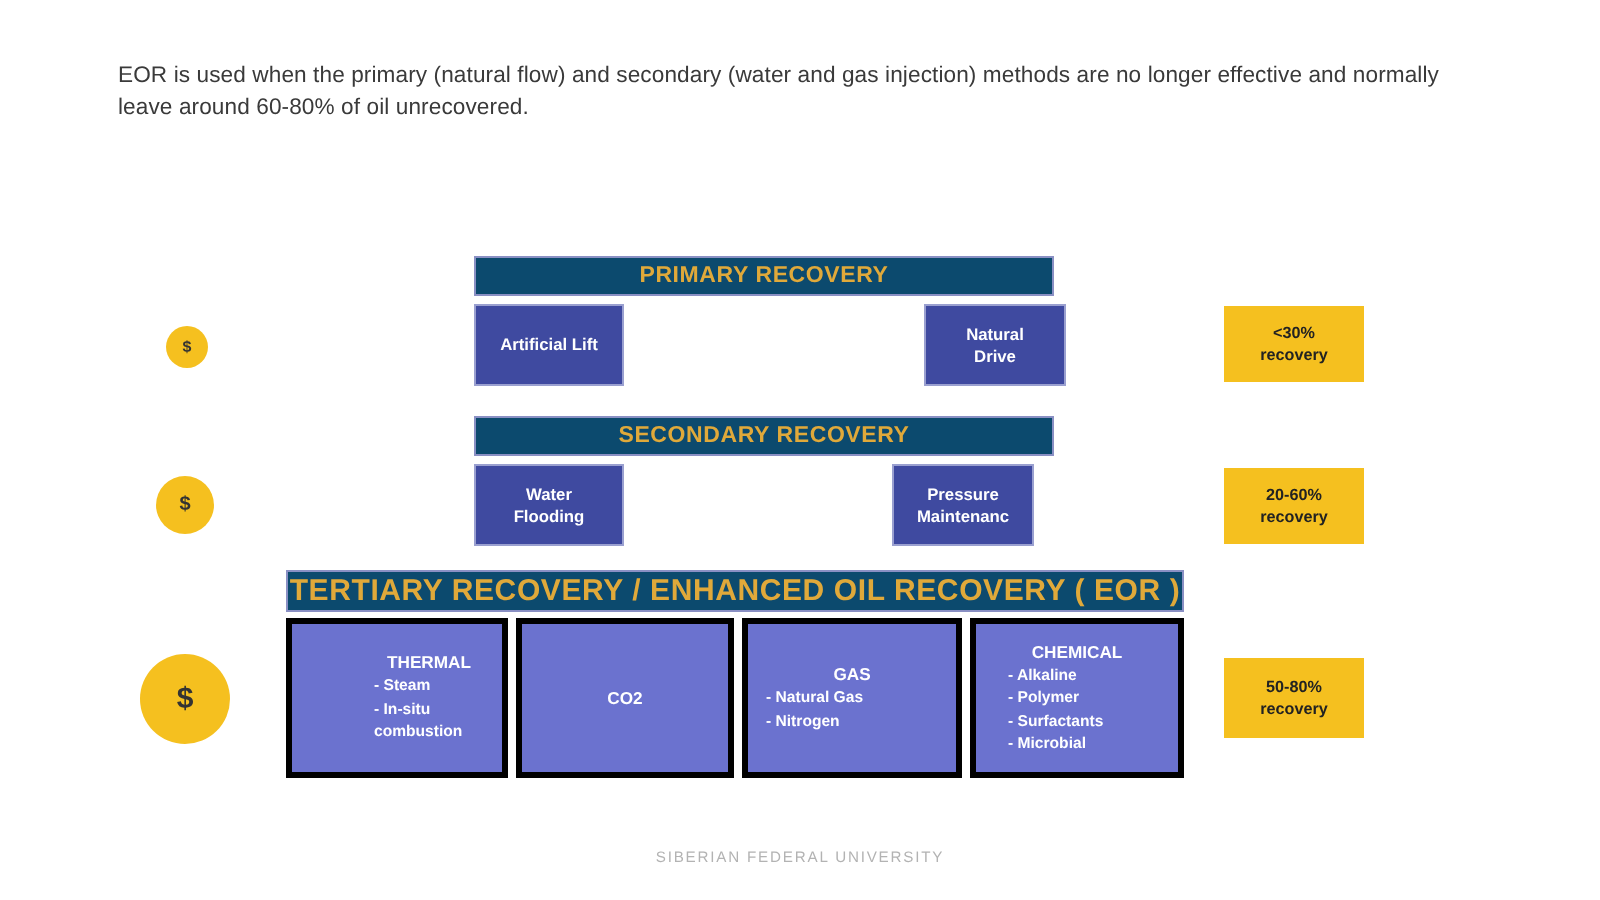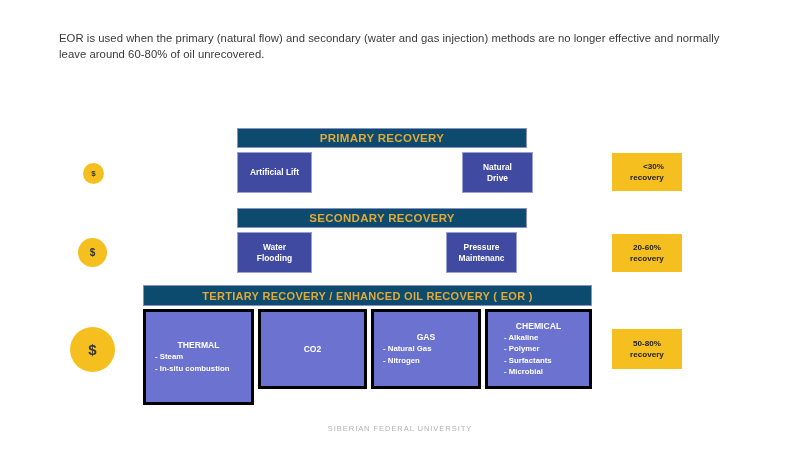--- a/index.html
+++ b/index.html
@@ -16,21 +16,21 @@
     letter-spacing:.05px;
   }
 
   
   .bar{
     position:absolute;background:#0c4a6e;border:1px solid #8a90c4;
     display:flex;align-items:center;justify-content:center;
     color:#e0a93a;font-weight:bold;font-size:11.5px;letter-spacing:.3px;
     box-sizing:border-box;
   }
-  .bar.tert{font-size:11px;}
+  .bar.tert{font-size:15px;}
   .mbox{
     position:absolute;background:#3f4aa0;border:1px solid #9aa0d0;
     display:flex;align-items:center;justify-content:center;
     color:#ffffff;font-weight:bold;font-size:8.4px;line-height:11px;
     text-align:center;box-sizing:border-box;
   }
   .tbox{
     position:absolute;background:#6b72cf;border:3px solid #000000;
     box-sizing:border-box;color:#ffffff;
     display:flex;flex-direction:column;align-items:center;
@@ -77,39 +77,39 @@
 
   <div class="bar" style="left:237px;top:128px;width:290px;height:20px;">PRIMARY RECOVERY</div>
 
   <div class="mbox" style="left:237px;top:152px;width:75px;height:41px;">Artificial Lift</div>
 
   <div class="mbox" style="left:462px;top:152px;width:71px;height:41px;white-space:pre-line;">Natural
 Drive</div>
 
   <div class="dcirc" style="left:83px;top:163px;width:21px;height:21px;font-size:8px;">$</div>
 
-  <div class="ychip" style="left:612px;top:153px;width:70px;height:38px;white-space:pre-line;text-align:right;">&lt;30%
+  <div class="ychip" style="left:612px;top:153px;width:70px;height:38px;white-space:pre-line;">&lt;30%
 recovery</div>
 
   <div class="bar" style="left:237px;top:208px;width:290px;height:20px;">SECONDARY RECOVERY</div>
 
   <div class="mbox" style="left:237px;top:232px;width:75px;height:41px;white-space:pre-line;">Water
 Flooding</div>
 
   <div class="mbox" style="left:446px;top:232px;width:71px;height:41px;white-space:pre-line;">Pressure
 Maintenanc</div>
 
   <div class="dcirc" style="left:78px;top:238px;width:29px;height:29px;font-size:10px;">$</div>
 
   <div class="ychip" style="left:612px;top:234px;width:70px;height:38px;white-space:pre-line;">20-60%
 recovery</div>
 
   <div class="bar tert" style="left:143px;top:285px;width:449px;height:21px;">TERTIARY RECOVERY   /  ENHANCED OIL RECOVERY ( EOR )</div>
 
-  <div class="tbox" style="left:143px;top:309px;width:111px;height:96px;">
+  <div class="tbox" style="left:143px;top:309px;width:111px;height:80px;padding-left:32px;">
     <div class="thead">THERMAL</div>
     <div class="tlist" style="white-space:pre-line;">- Steam
 - In-situ combustion</div>
   </div>
 
   <div class="tbox centered" style="left:258px;top:309px;width:109px;height:80px;">
     <div class="thead">CO2</div>
   </div>
 
   <div class="tbox" style="left:371px;top:309px;width:110px;height:80px;">

